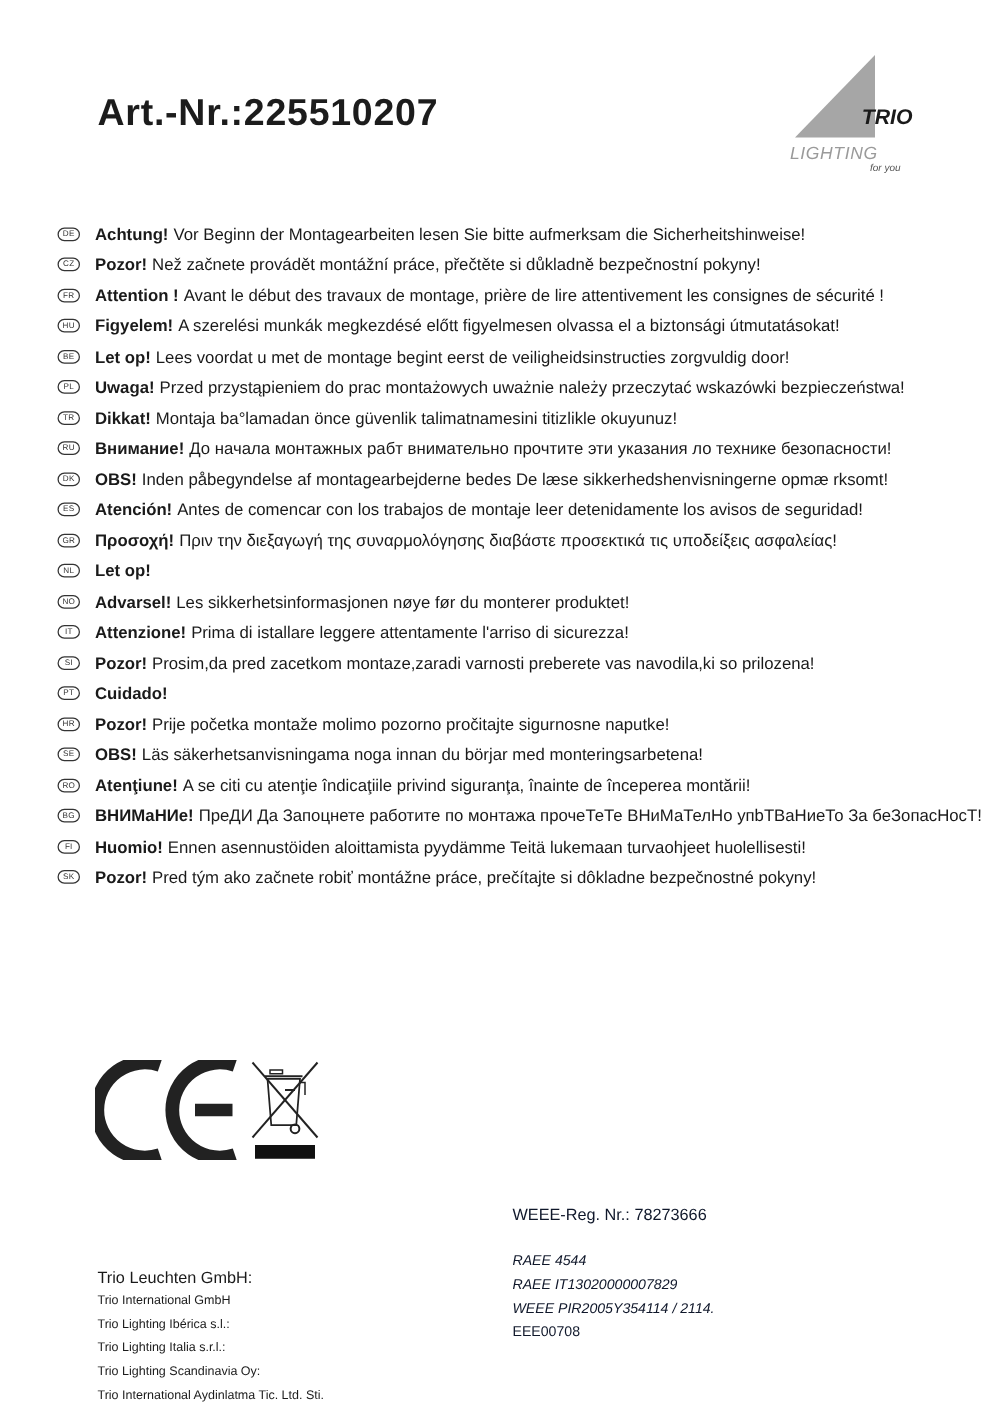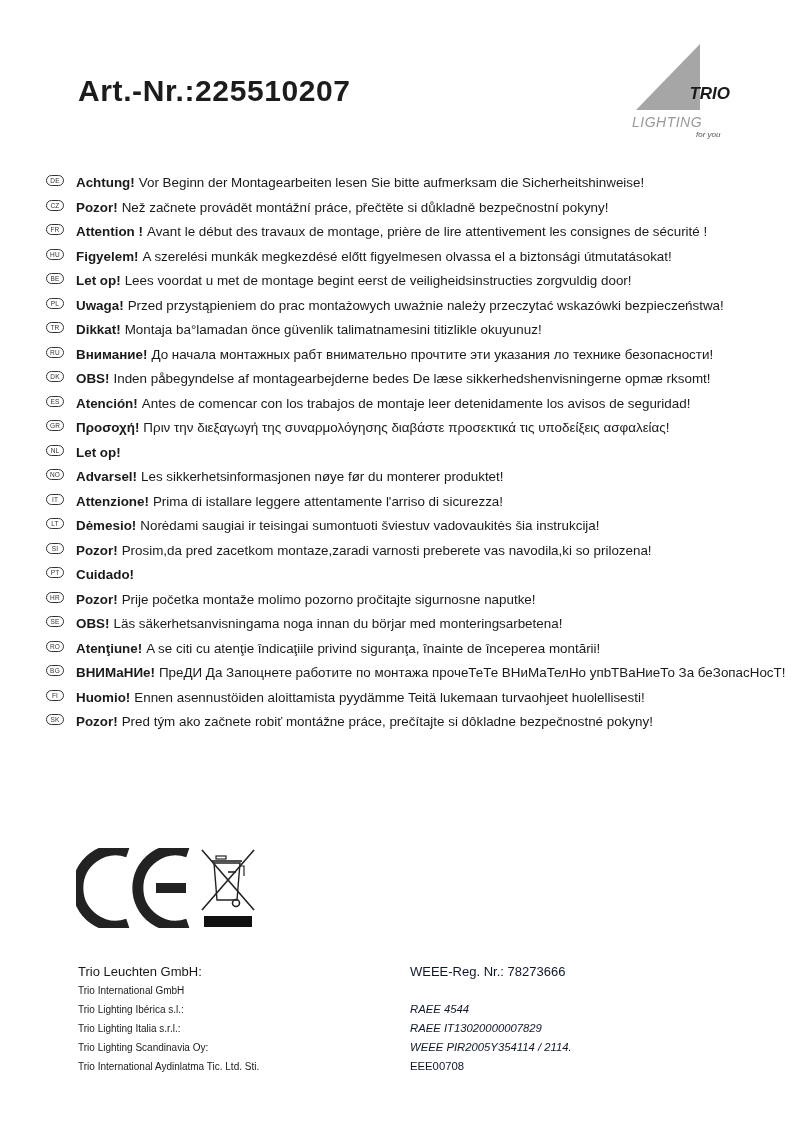--- a/index.html
+++ b/index.html
@@ -11,34 +11,34 @@
       font-size: 30px; letter-spacing: 0.6px; color: #1c1c1c; margin: 0;
     }
 
     .logo { position: absolute; left: 626px; top: 42px; width: 110px; height: 100px; }
     .logo svg { display: block; }
 
     .warnings {
       position: absolute; left: 46px; top: 175px; margin: 0; padding: 0; list-style: none;
       font-family: "Liberation Sans", sans-serif; font-size: 13.4px; color: #1a1a1a;
     }
-    .warn-row { height: 24.5px; display: flex; align-items: flex-start; white-space: nowrap; }
+    .warn-row { height: 24.5px; display: flex; align-items: center; white-space: nowrap; }
     .badge {
       display: inline-flex; align-items: center; justify-content: center;
       width: 18px; height: 11px; border: 1px solid #333; border-radius: 7px;
       font-size: 6.5px; color: #333; margin-right: 12px; box-sizing: border-box;
       font-family: "Liberation Sans", sans-serif; letter-spacing: 0.2px;
     }
     .warn-head { font-weight: bold; margin-right: 4px; }
 
     .marks { position: absolute; left: 76px; top: 848px; height: 82px; display: flex; align-items: flex-start; }
     .marks svg { display: block; }
 
     .footer-left {
-      position: absolute; left: 78px; top: 962px;
+      position: absolute; left: 78px; top: 1012px;
       font-family: "Liberation Sans", sans-serif; color: #1a1a1a;
     }
     .footer-left .company-head { font-size: 13px; line-height: 19px; }
     .footer-left .company { font-size: 10px; line-height: 19px; }
 
     .footer-right {
       position: absolute; left: 410px; top: 962px;
       font-family: "Liberation Sans", sans-serif; color: #0f172a;
     }
     .footer-right .reg-head { font-size: 13px; line-height: 19px; margin-bottom: 19px; }
@@ -121,25 +121,20 @@
   </li>
     <li class="warn-row">
     <span class="badge">NO</span>
     <span class="warn-head">Advarsel!</span>
     <span class="warn-text">Les sikkerhetsinformasjonen nøye før du monterer produktet!</span>
   </li>
     <li class="warn-row">
     <span class="badge">IT</span>
     <span class="warn-head">Attenzione!</span>
     <span class="warn-text">Prima di istallare leggere attentamente l'arriso di sicurezza!</span>
-  </li>
-    <li class="warn-row">
-    <span class="badge">LT</span>
-    <span class="warn-head">Dėmesio!</span>
-    <span class="warn-text">Norėdami saugiai ir teisingai sumontuoti šviestuv vadovaukitės šia instrukcija!</span>
   </li>
     <li class="warn-row">
     <span class="badge">SI</span>
     <span class="warn-head">Pozor!</span>
     <span class="warn-text">Prosim,da pred zacetkom montaze,zaradi varnosti preberete vas navodila,ki so prilozena!</span>
   </li>
     <li class="warn-row">
     <span class="badge">PT</span>
     <span class="warn-head">Cuidado!</span>
   </li>

